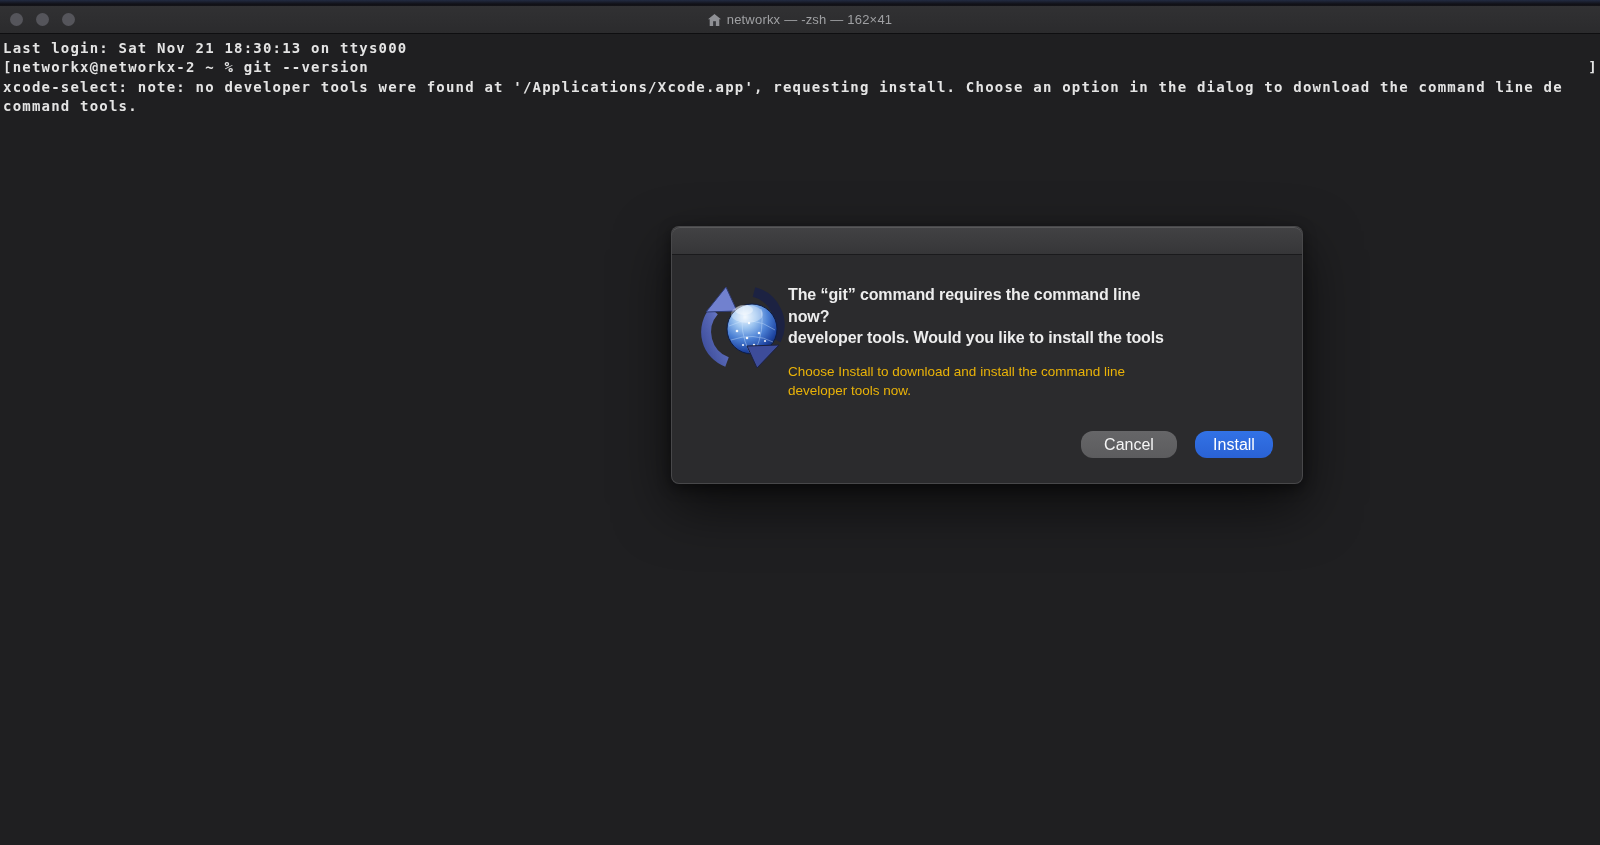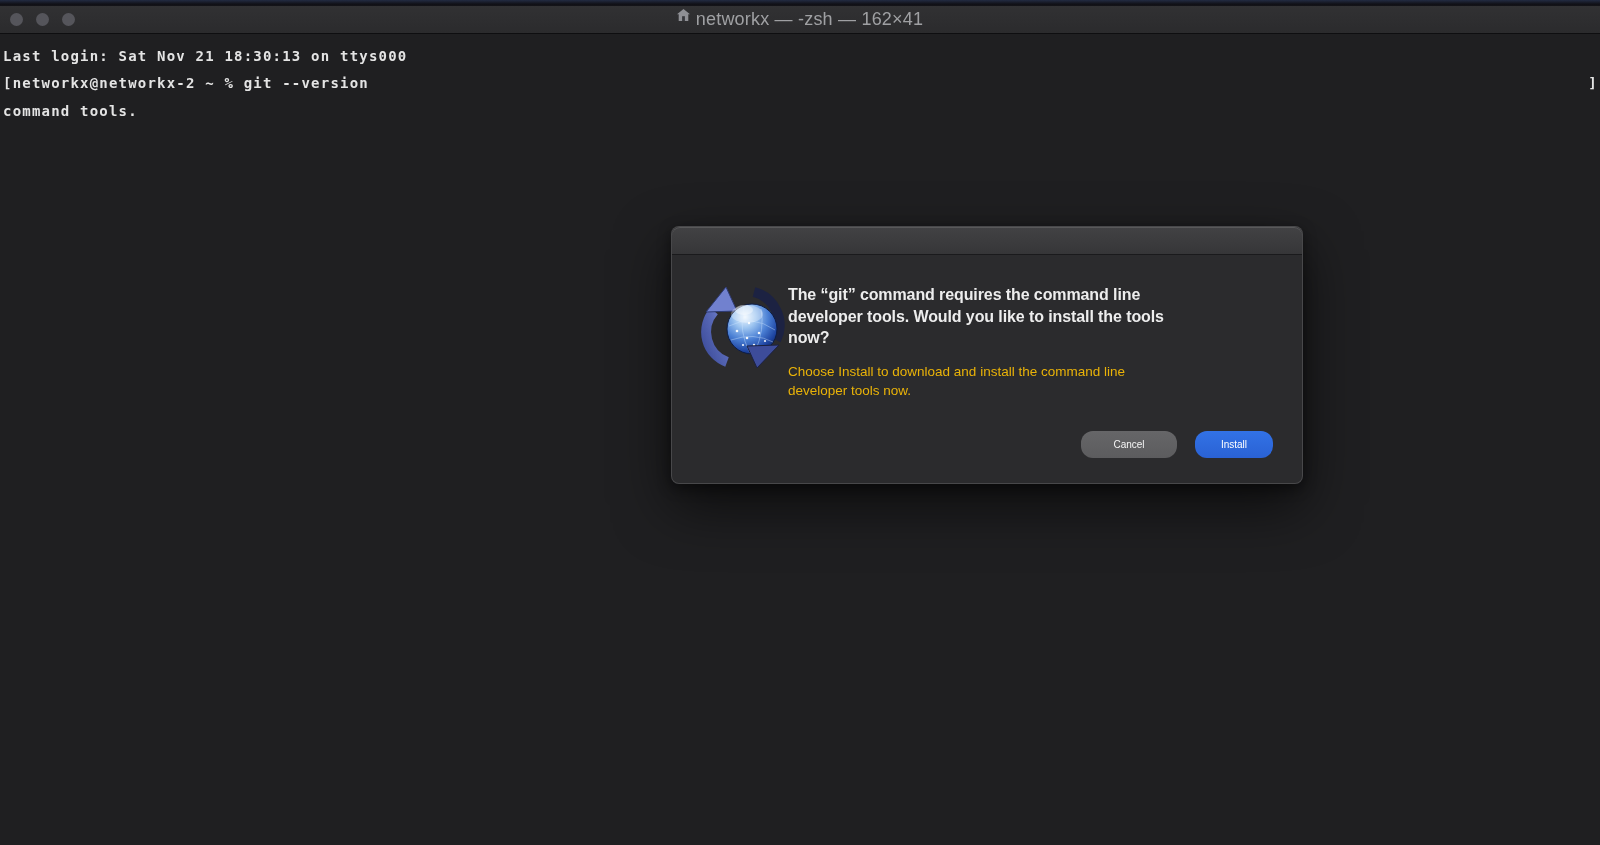--- a/index.html
+++ b/index.html
@@ -32,23 +32,24 @@
     align-items: center;
     gap: 13px;
   }
   .tl-dot {
     width: 13px; height: 13px;
     border-radius: 50%;
     background: #55555b;
   }
   .win-title {
     display: flex;
+    align-items: center;
     gap: 6px;
     color: #9fa0a3;
-    font-size: 18px;
+    font-size: 13px;
     font-weight: 500;
     letter-spacing: 0.2px;
   }
 
   
   .terminal {
     position: absolute;
     top: 35px; left: 0; right: 0; bottom: 0;
     background: #1f1f21;
     padding: 4px 0 0 3px;
@@ -58,21 +59,20 @@
     font-family: "DejaVu Sans Mono", "Liberation Mono", monospace;
     font-size: 14px;
     font-weight: 600;
     letter-spacing: 1.2px;
     line-height: 19.3px;
     color: #e4e4e4;
     white-space: pre;
     position: relative;
     width: 1597px;
     overflow: hidden;
-    margin-top: 8px;
   }
   .right-mark {
     position: absolute;
     right: 2px; top: 0;
   }
   .cursor {
     display: inline-block;
     width: 9px; height: 15px;
     border: 1.5px solid #a0a0a0;
     transform: translateY(2.5px);
@@ -120,21 +120,21 @@
     position: absolute;
     right: 29px; bottom: 25px;
     display: flex;
     gap: 18px;
   }
   .btn {
     height: 27px;
     border: none;
     border-radius: 12px;
     font-family: "Liberation Sans", sans-serif;
-    font-size: 10px;
+    font-size: 16px;
     font-weight: 500;
     color: #f5f5f5;
     display: flex;
     align-items: center;
     justify-content: center;
     cursor: pointer;
     padding: 0 0;
   }
   .btn-cancel {
     min-width: 96px;
@@ -164,20 +164,21 @@
         <rect x="5.1" y="7.2" width="2.8" height="4.8" fill="#37383c"></rect>
       </svg>
     </span>
     <span>networkx — -zsh — 162×41</span>
   </div>
 </div>
 
 <div class="terminal">
   <div class="term-row"><span>Last login: Sat Nov 21 18:30:13 on ttys000</span></div>
   <div class="term-row"><span>[networkx@networkx-2 ~ % git --version</span><span class="right-mark">]</span></div>
+  <div class="term-row"><span>xcode-select: note: no developer tools were found at '/Applications/Xcode.app', requesting install. Choose an option in the dialog to download the command line de</span></div>
   <div class="term-row"><span>command tools.</span></div>
 </div>
 
 <div class="dialog">
   <div class="dlg-titlebar"></div>
   <div class="dlg-body">
     <div class="dlg-icon">
       <svg width="86" height="86" viewBox="0 0 86 86">
         <defs>
           <radialGradient id="globeGrad" cx="36%" cy="26%" r="80%">
@@ -221,22 +222,22 @@
 
         <ellipse cx="48" cy="31" rx="16" ry="9" fill="#ffffff" opacity="0.30"></ellipse>
         <ellipse cx="45" cy="27" rx="9" ry="5" fill="#ffffff" opacity="0.40"></ellipse>
 
         <polygon points="58,85 80,62 48,63" fill="#3d4c9a" stroke="#1c2242" stroke-width="1"></polygon>
       </svg>
     </div>
     <div class="dlg-text">
       <div class="dlg-heading">
         <div>The “git” command requires the command line</div>
+        <div>now?</div>
         <div>developer tools. Would you like to install the tools</div>
-        <div>now?</div>
       </div>
       <div class="dlg-bodytext">
         <div>Choose Install to download and install the command line</div>
         <div>developer tools now.</div>
       </div>
     </div>
   </div>
   <div class="dlg-buttons">
     <button class="btn btn-cancel">Cancel</button>
     <button class="btn btn-install">Install</button>

